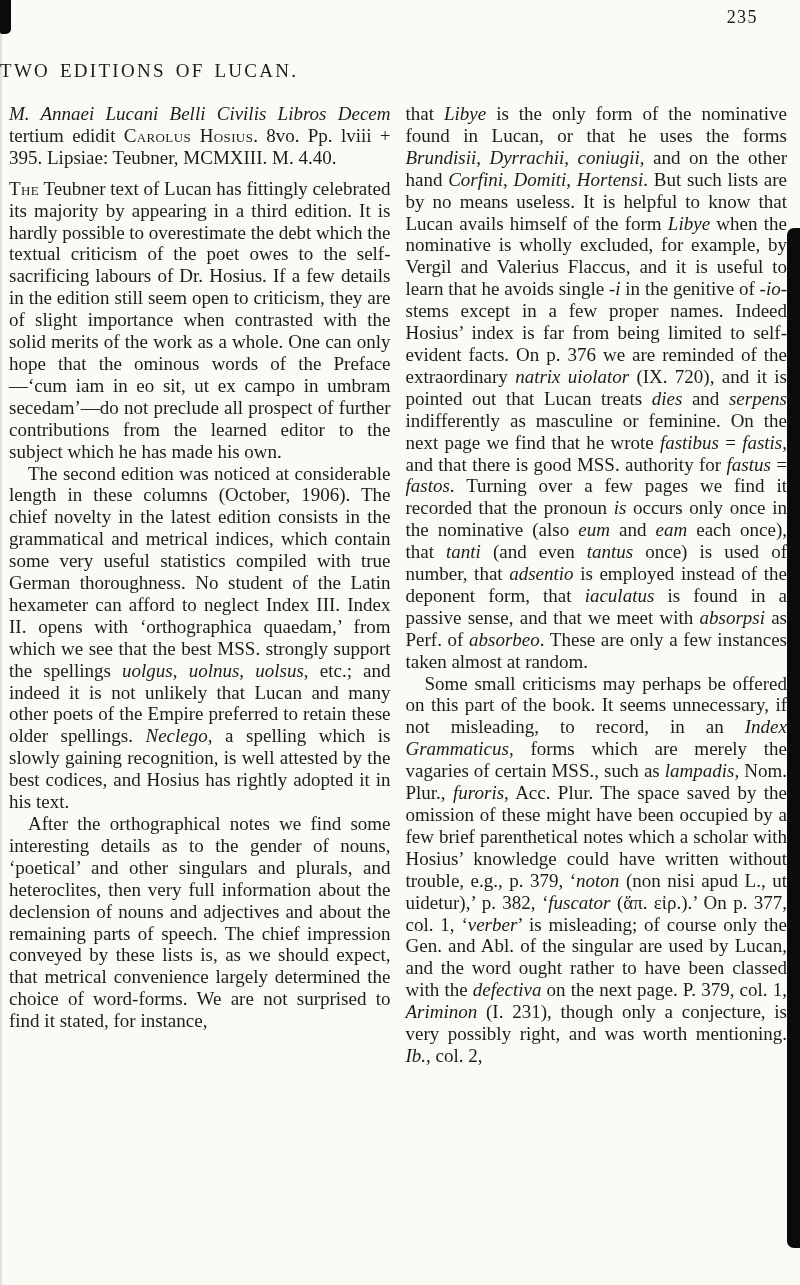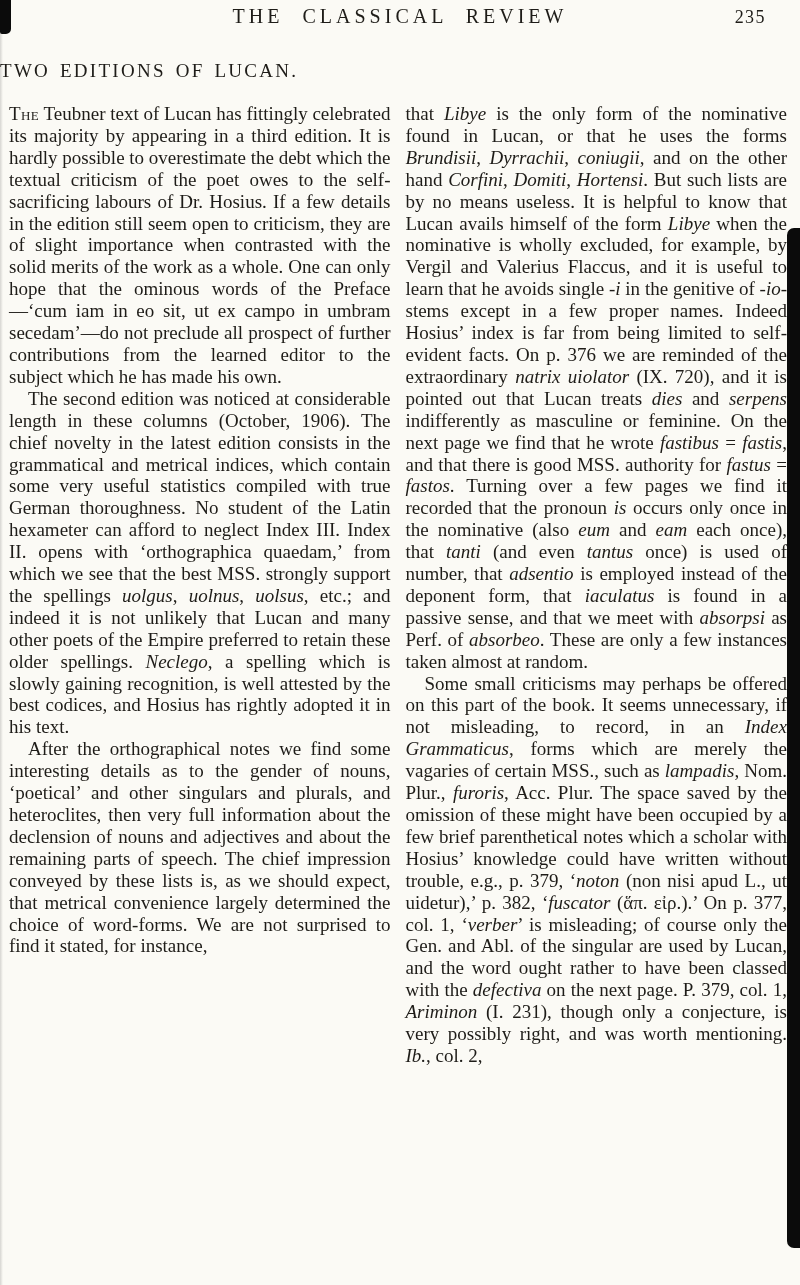--- a/index.html
+++ b/index.html
@@ -5,21 +5,21 @@
   * { margin: 0; padding: 0; box-sizing: border-box; }
   html, body { width: 800px; height: 1285px; overflow: hidden; }
   body {
     background: var(--paper, #fbfaf5);
     color: var(--ink, #1e1c18);
     font-family: "Liberation Serif", "DejaVu Serif", serif;
     position: relative;
   }
   .running-head { position: relative; margin-top: 5px; height: 26px; text-align: center; }
   .journal-title { font-size: 20px; letter-spacing: .2em; word-spacing: .5em; }
-  .page-number { position: absolute; right: 34px; top: 2px; font-size: 18px; letter-spacing: .08em; }
+  .page-number { position: absolute; right: 42px; top: 2px; font-size: 18px; letter-spacing: .08em; }
   .article-title {
     margin-top: 29px; text-align: left;
     font-size: 19px; font-weight: 400;
     letter-spacing: .12em; word-spacing: .15em;
   }
   .content { display: flex; gap: 15px; padding: 21px 13px 0 9px; }
   .column { flex: 1 1 0; min-width: 0; font-size: 19px; line-height: 21.9px; text-align: justify; }
   .para { text-align: justify; }
   .para.indent { text-indent: 19px; }
   .para.citation { margin-bottom: 9px; }
@@ -35,28 +35,28 @@
   }
 </style>
 </head>
 <body>
 
 <div class="edge-shadow-left"></div>
 <div class="artifact top-left"></div>
 <div class="artifact right-bar"></div>
 
 <header class="running-head">
-  <span class="journal-title">THE CLASSICAL REVIEW</span>
   <span class="page-number">235</span>
 </header>
 
 <h1 class="article-title">TWO EDITIONS OF LUCAN.</h1>
 
 <div class="content">
   <div class="column left">
+      <p class="para citation"><span class="it">M. Annaei Lucani Belli Civilis Libros Decem</span><span> tertium edidit </span><span class="sc">Carolus Hosius</span><span>. 8vo. Pp. lviii + 395. Lipsiae: Teubner, MCMXIII. M. 4.40.</span></p>
       <p class="para"><span class="sc">The</span><span> Teubner text of Lucan has fittingly celebrated its majority by appearing in a third edition. It is hardly possible to overestimate the debt which the textual criticism of the poet owes to the self-sacrificing labours of Dr. Hosius. If a few details in the edition still seem open to criticism, they are of slight importance when contrasted with the solid merits of the work as a whole. One can only hope that the ominous words of the Preface—‘cum iam in eo sit, ut ex campo in umbram secedam’—do not preclude all prospect of further contributions from the learned editor to the subject which he has made his own.</span></p>
       <p class="para indent"><span>The second edition was noticed at considerable length in these columns (October, 1906). The chief novelty in the latest edition consists in the grammatical and metrical indices, which contain some very useful statistics compiled with true German thoroughness. No student of the Latin hexameter can afford to neglect Index III. Index II. opens with ‘orthographica quaedam,’ from which we see that the best MSS. strongly support the spellings </span><span class="it">uolgus</span><span>, </span><span class="it">uolnus</span><span>, </span><span class="it">uolsus</span><span>, etc.; and indeed it is not unlikely that Lucan and many other poets of the Empire preferred to retain these older spellings. </span><span class="it">Neclego</span><span>, a spelling which is slowly gaining recognition, is well attested by the best codices, and Hosius has rightly adopted it in his text.</span></p>
       <p class="para indent"><span>After the orthographical notes we find some interesting details as to the gender of nouns, ‘poetical’ and other singulars and plurals, and heteroclites, then very full information about the declension of nouns and adjectives and about the remaining parts of speech. The chief impression conveyed by these lists is, as we should expect, that metrical convenience largely determined the choice of word-forms. We are not surprised to find it stated, for instance,</span></p>
     </div>
   <div class="column right">
       <p class="para"><span>that </span><span class="it">Libye</span><span> is the only form of the nominative found in Lucan, or that he uses the forms </span><span class="it">Brundisii</span><span>, </span><span class="it">Dyrrachii</span><span>, </span><span class="it">coniugii</span><span>, and on the other hand </span><span class="it">Corfini</span><span>, </span><span class="it">Domiti</span><span>, </span><span class="it">Hortensi</span><span>. But such lists are by no means useless. It is helpful to know that Lucan avails himself of the form </span><span class="it">Libye</span><span> when the nominative is wholly excluded, for example, by Vergil and Valerius Flaccus, and it is useful to learn that he avoids single </span><span class="it">-i</span><span> in the genitive of </span><span class="it">-io</span><span>-stems except in a few proper names. Indeed Hosius’ index is far from being limited to self-evident facts. On p. 376 we are reminded of the extraordinary </span><span class="it">natrix uiolator</span><span> (IX. 720), and it is pointed out that Lucan treats </span><span class="it">dies</span><span> and </span><span class="it">serpens</span><span> indifferently as masculine or feminine. On the next page we find that he wrote </span><span class="it">fastibus</span><span> = </span><span class="it">fastis</span><span>, and that there is good MSS. authority for </span><span class="it">fastus</span><span> = </span><span class="it">fastos</span><span>. Turning over a few pages we find it recorded that the pronoun </span><span class="it">is</span><span> occurs only once in the nominative (also </span><span class="it">eum</span><span> and </span><span class="it">eam</span><span> each once), that </span><span class="it">tanti</span><span> (and even </span><span class="it">tantus</span><span> once) is used of number, that </span><span class="it">adsentio</span><span> is employed instead of the deponent form, that </span><span class="it">iaculatus</span><span> is found in a passive sense, and that we meet with </span><span class="it">absorpsi</span><span> as Perf. of </span><span class="it">absorbeo</span><span>. These are only a few instances taken almost at random.</span></p>
       <p class="para indent"><span>Some small criticisms may perhaps be offered on this part of the book. It seems unnecessary, if not misleading, to record, in an </span><span class="it">Index Grammaticus</span><span>, forms which are merely the vagaries of certain MSS., such as </span><span class="it">lampadis</span><span>, Nom. Plur., </span><span class="it">furoris</span><span>, Acc. Plur. The space saved by the omission of these might have been occupied by a few brief parenthetical notes which a scholar with Hosius’ knowledge could have written without trouble, e.g., p. 379, ‘</span><span class="it">noton</span><span> (non nisi apud L., ut uidetur),’ p. 382, ‘</span><span class="it">fuscator</span><span> (ἅπ. εἰρ.).’ On p. 377, col. 1, ‘</span><span class="it">verber</span><span>’ is misleading; of course only the Gen. and Abl. of the singular are used by Lucan, and the word ought rather to have been classed with the </span><span class="it">defectiva</span><span> on the next page. P. 379, col. 1, </span><span class="it">Ariminon</span><span> (I. 231), though only a conjecture, is very possibly right, and was worth mentioning. </span><span class="it">Ib.</span><span>, col. 2,</span></p>
     </div>
 </div>
 

